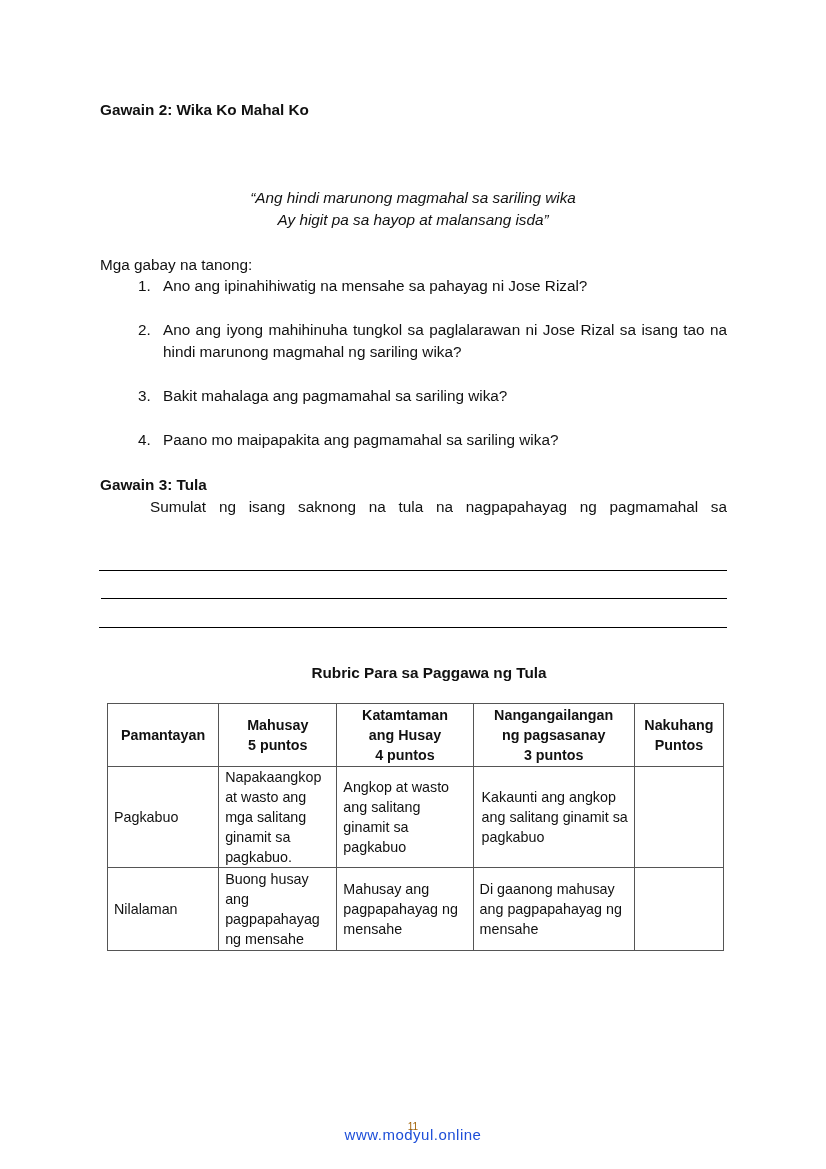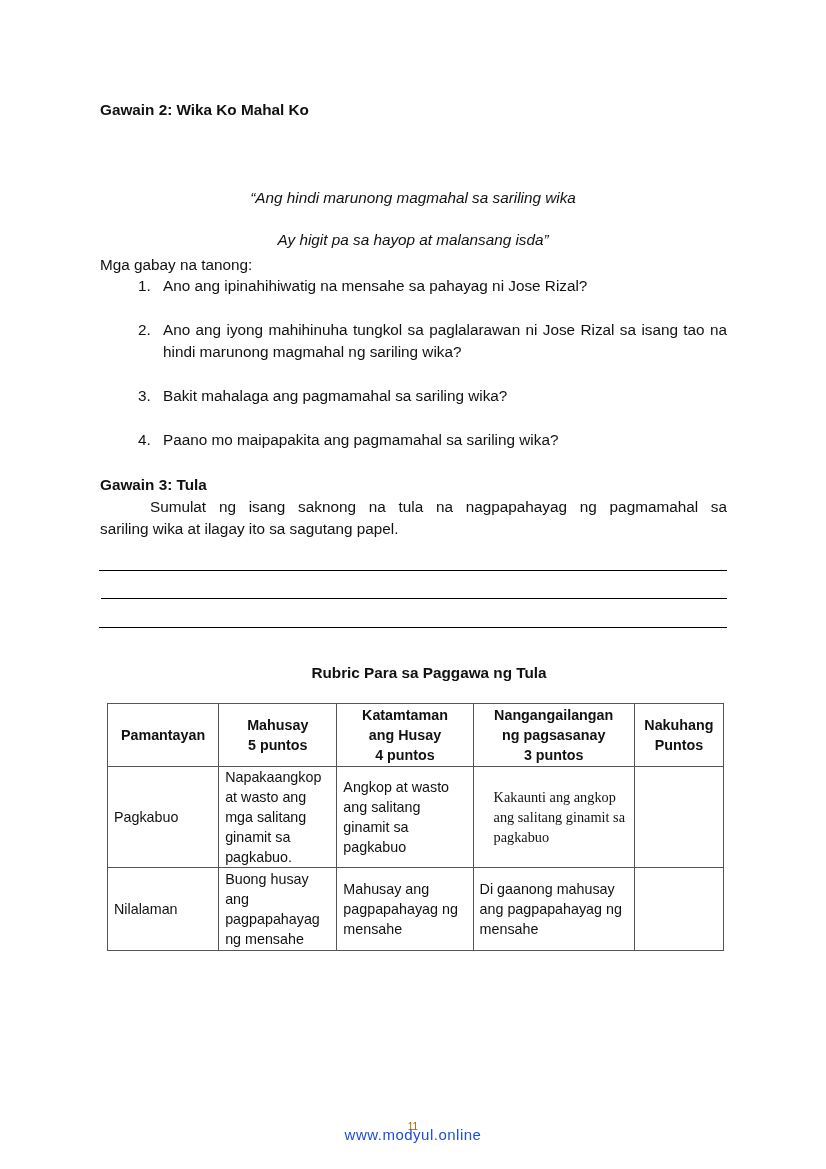--- a/index.html
+++ b/index.html
@@ -25,21 +25,21 @@
   .pg { left: 0; width: 826px; text-align: center; }
 </style>
 </head>
 <body>
 
 <div class="abs txt bold" style="left:100px; top:99px;">Gawain 2: Wika Ko Mahal Ko</div>
 <div class="abs txt justify" style="left:100px; top:121px; width:627px;">
 </div>
 
 <div class="abs txt quote" style="top:187px;">“Ang hindi marunong magmahal sa sariling wika</div>
-<div class="abs txt quote" style="top:209px;margin-top:20px;">Ay higit pa sa hayop at malansang isda”</div>
+<div class="abs txt quote" style="top:209px;">Ay higit pa sa hayop at malansang isda”</div>
 
 <div class="abs txt" style="left:100px; top:254px;">Mga gabay na tanong:</div>
 
 <div class="abs txt" style="left:138px; top:275px; width:589px; height:22px;">
   <span class="q-num">1.</span>
   <span class="q-text">Ano ang ipinahihiwatig na mensahe sa pahayag ni Jose Rizal?</span>
 </div>
 <div class="abs txt" style="left:138px; top:319px; width:589px; height:44px;">
   <span class="q-num">2.</span>
   <span class="q-text">Ano ang iyong mahihinuha tungkol sa paglalarawan ni Jose Rizal sa isang tao na hindi marunong magmahal ng sariling wika?</span>
@@ -49,21 +49,20 @@
   <span class="q-text">Bakit mahalaga ang pagmamahal sa sariling wika?</span>
 </div>
 <div class="abs txt" style="left:138px; top:429px; width:589px; height:22px;">
   <span class="q-num">4.</span>
   <span class="q-text">Paano mo maipapakita ang pagmamahal sa sariling wika?</span>
 </div>
 
 <div class="abs txt bold" style="left:100px; top:474px;">Gawain 3: Tula</div>
 <div class="abs txt" style="left:100px; top:496px; width:627px;">
   <div style="padding-left:50px; text-align:justify; text-align-last:justify;">Sumulat ng isang saknong na tula na nagpapahayag ng pagmamahal sa</div>
-  <div>sariling wika at ilagay ito sa sagutang papel.</div>
 </div>
 
 <div class="answer-line" style="top:570px;"></div>
 <div class="answer-line" style="top:598px; left:101px; width:626px;"></div>
 <div class="answer-line" style="top:627px;"></div>
 
 <div class="abs pg txt bold" style="top:662px; left:16px; width:826px; text-align:center;">Rubric Para sa Paggawa ng Tula</div>
 
 <table class="rubric">
   <colgroup>
@@ -84,21 +83,21 @@
     <th style="white-space:pre-line;">Nangangailangan
 ng pagsasanay
 3 puntos</th>
     <th style="white-space:pre-line;">Nakuhang
 Puntos</th>
   </tr>
   <tr class="row1">
     <td>Pagkabuo</td>
     <td>Napakaangkop at wasto ang mga salitang ginamit sa pagkabuo.</td>
     <td>Angkop at wasto ang salitang ginamit sa pagkabuo</td>
-    <td style="padding-left:20px;font-family:Liberation Serif, serif;">Kakaunti ang angkop ang salitang ginamit sa pagkabuo</td>
+    <td style="padding-left:8px;">Kakaunti ang angkop ang salitang ginamit sa pagkabuo</td>
     <td></td>
   </tr>
   <tr class="row2">
     <td>Nilalaman</td>
     <td>Buong husay ang pagpapahayag ng mensahe</td>
     <td>Mahusay ang pagpapahayag ng mensahe</td>
     <td>Di gaanong mahusay ang pagpapahayag ng mensahe</td>
     <td></td>
   </tr>
 </tbody>

